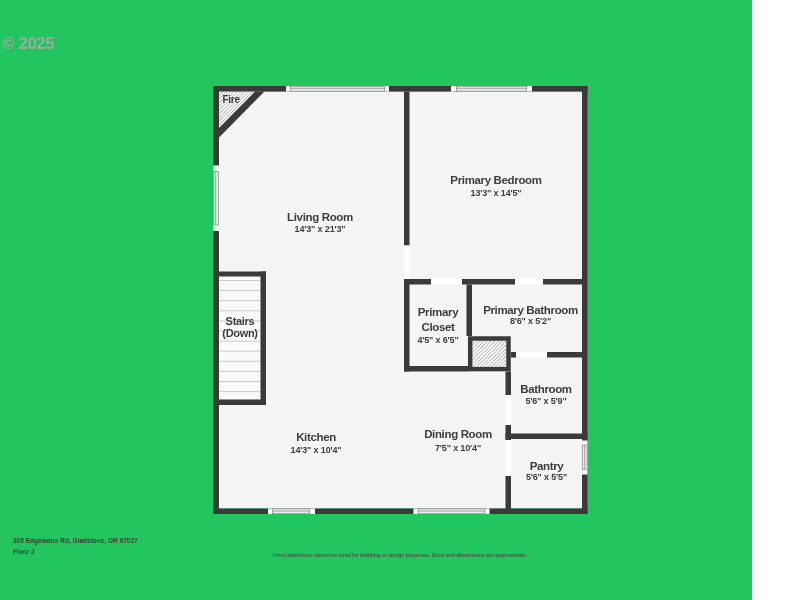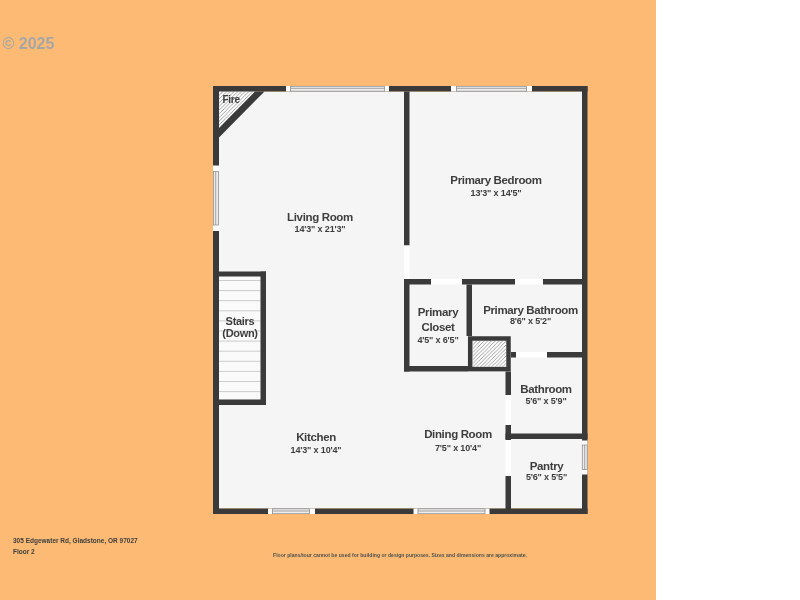--- a/index.html
+++ b/index.html
@@ -1,17 +1,17 @@
 <!DOCTYPE html>
 <html><head>
 <meta charset="utf-8">
 <style>
   html,body{margin:0;padding:0;background:#ffffff;}
-  .page{position:relative;width:656px;height:600px;background:#fdba74;overflow:hidden;
-        font-family:"Liberation Sans", sans-serif;}
+  .page{position:relative;width:736px;height:600px;background:#22c55e;overflow:hidden;
+        font-family:"Liberation Sans", sans-serif;padding-left:16px;}
   svg{position:absolute;left:0;top:0;transform:translateZ(0);}
   text{font-family:"Liberation Sans", sans-serif;fill:#3d3d3d;font-weight:bold;}
 </style>
 </head>
 <body>
 <div class="page">
 <svg width="800" height="600" viewBox="0 0 800 600">
 <defs>
   <pattern id="hatch" patternUnits="userSpaceOnUse" width="3.7" height="3.7">
     <path d="M-1,1 l2,-2 M0,3.7 l3.7,-3.7 M2.7,4.7 l2,-2" stroke="#878787" stroke-width="0.8" fill="none"></path>

